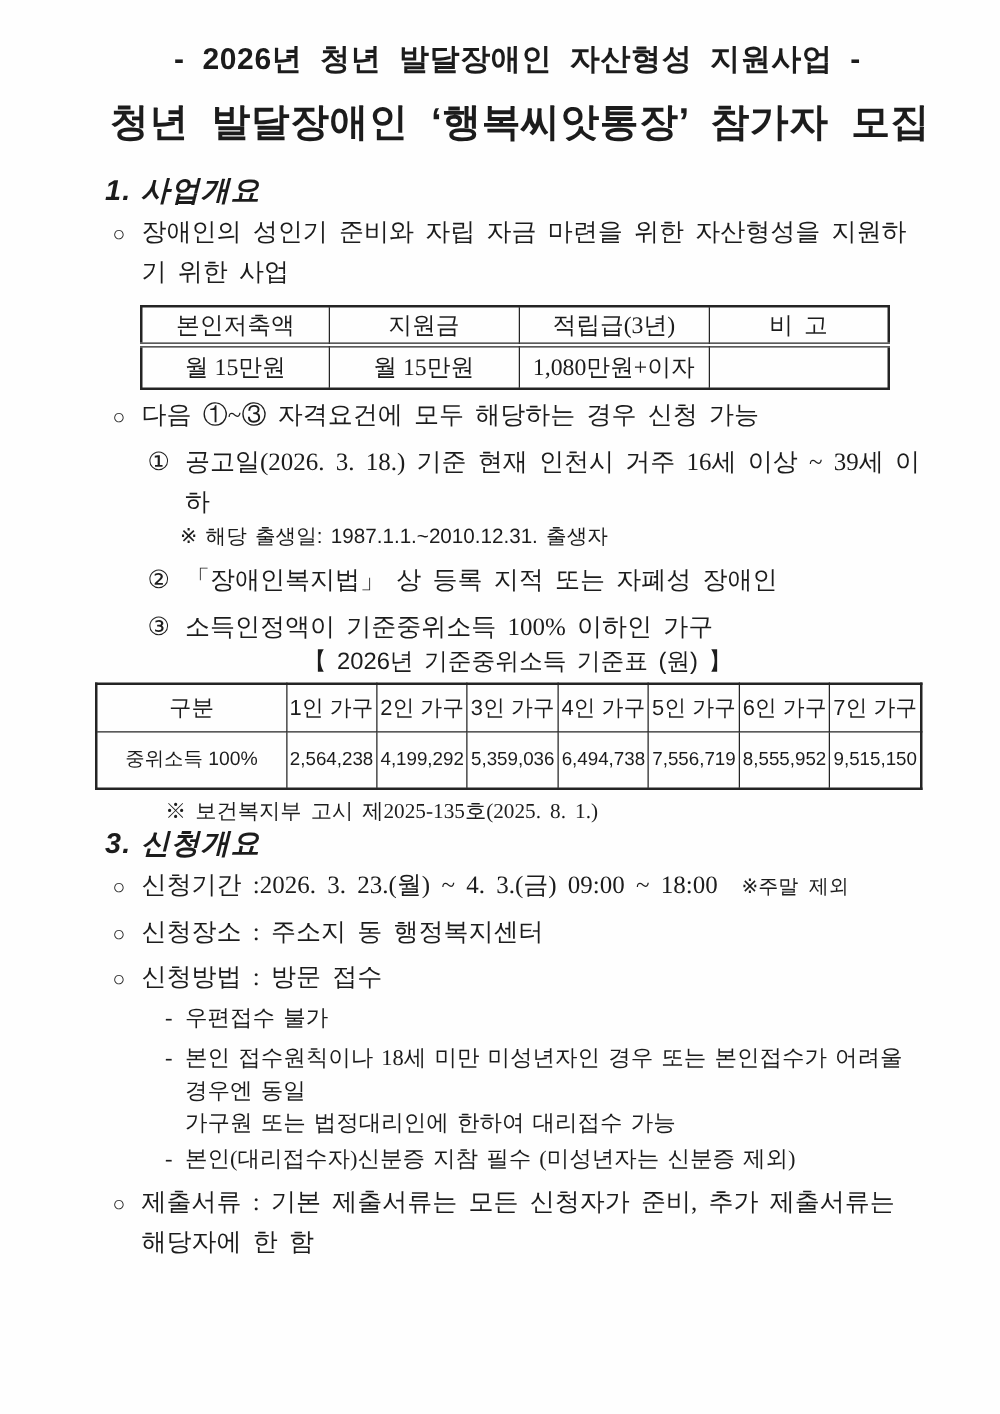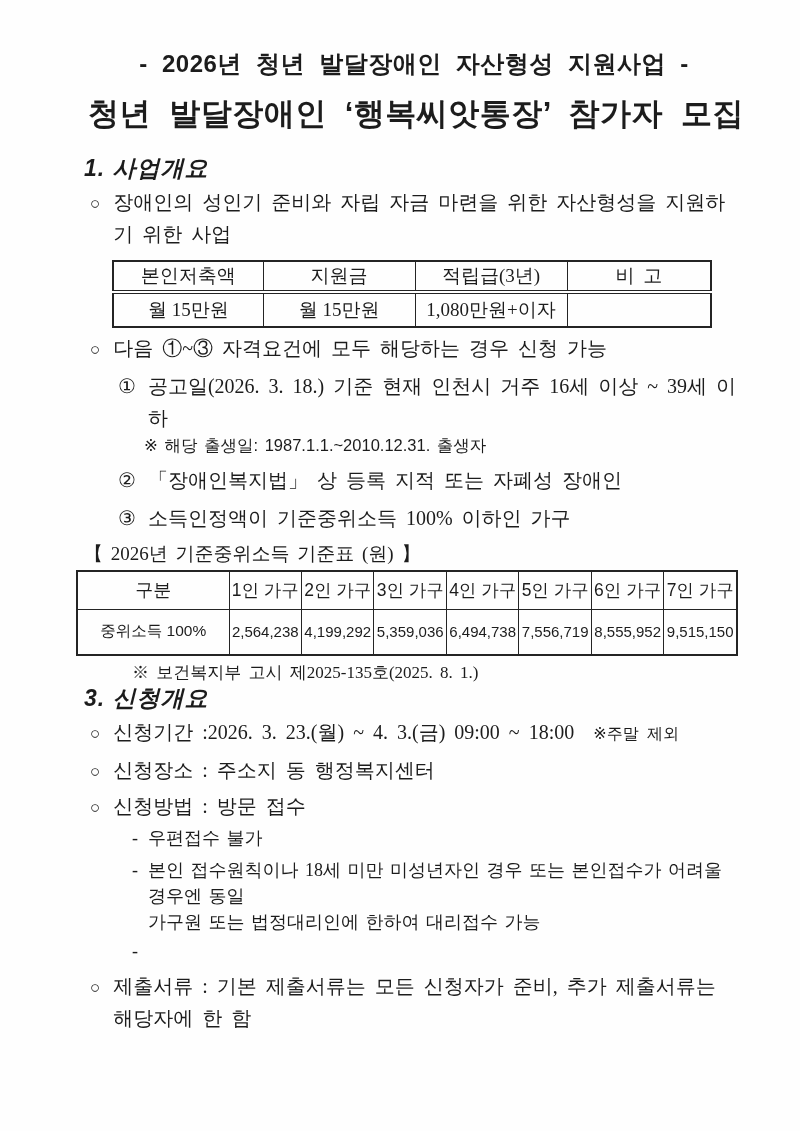--- a/index.html
+++ b/index.html
@@ -5,21 +5,21 @@
   * { box-sizing: border-box; margin: 0; padding: 0; }
   html,body { background: #ffffff; }
   .page {
     position: relative;
     width: 800px; height: 1131px;
     background: #fefefe;
     color: #1c1c1c;
     font-family: "Liberation Serif", "DejaVu Serif", serif;
     overflow: hidden;
   }
-  .inner { padding: 48px 56px 0 84px; }
+  .inner { padding: 32px 56px 0 84px; }
 
   .doc-subtitle {
     font-family: "Liberation Sans", "DejaVu Sans", sans-serif;
     font-weight: 700; font-size: 24px; line-height: 32px;
     text-align: center; letter-spacing: 0.5px; word-spacing: 7px;
   }
   .doc-title {
     font-family: "Liberation Sans", "DejaVu Sans", sans-serif;
     font-weight: 700; font-size: 31px; line-height: 44px; margin-top: 12px;
     text-align: right; letter-spacing: 0.5px; word-spacing: 9px;
@@ -45,22 +45,22 @@
               font-family: "Liberation Sans", "DejaVu Sans", sans-serif; word-spacing: 2px; }
 
   table { border-collapse: collapse; border-radius: 25px; }
   .savings-table { margin: 10px 0 0 28px; width: 600px; font-size: 19px;
                    text-align: center; border: 2.5px solid #242424; }
   .savings-table th, .savings-table td { border: 1.5px solid #242424; font-weight: 400; }
   .savings-table th { height: 31px; word-spacing: 4px; }
   .savings-table thead tr { border-bottom: 4px double #242424; }
   .savings-table td { height: 35px; }
 
-  .mid-caption { font-family: Liberation Serif, serif;
-                 font-size: 19px; line-height: 24px; margin-top: 8px; word-spacing: 3px; }
+  .mid-caption { text-align: center; font-family: Liberation Sans, sans-serif;
+                 font-size: 19px; line-height: 24px; margin-top: 0; word-spacing: 3px; }
 
   .income-table { margin: 4px 0 0 -8px; width: 662px; text-align: center;
                   font-family: "Liberation Sans", "DejaVu Sans", sans-serif;
                   border: 2.5px solid #242424; }
   .income-table th, .income-table td { border: 1.5px solid #242424; font-weight: 400; }
   .income-table th { font-size: 17.5px; height: 38px; }
   .income-table th.col-label { font-size: 18px; }
   .income-table td { font-size: 15px; height: 46px; }
   .income-table td.rowlabel { font-size: 15.5px; }
 
@@ -192,20 +192,21 @@
       </div>
       <div class="dash-row" style="margin-top:6px">
         <span class="dmark">-</span>
         <div>
           <div>본인 접수원칙이나 18세 미만 미성년자인 경우 또는 본인접수가 어려울 경우엔 동일</div>
           <div>가구원 또는 법정대리인에 한하여 대리접수 가능</div>
         </div>
       </div>
       <div class="dash-row">
         <span class="dmark">-</span>
+        <div>본인(대리접수자)신분증 지참 필수 (미성년자는 신분증 제외)</div>
       </div>
 
       <div class="brow" style="margin-top:6px">
         <span class="bmark">○</span>
         <div class="btext">
           <div>제출서류 : 기본 제출서류는 모든 신청자가 준비, 추가 제출서류는</div>
           <div>해당자에 한 함</div>
         </div>
       </div>
 

